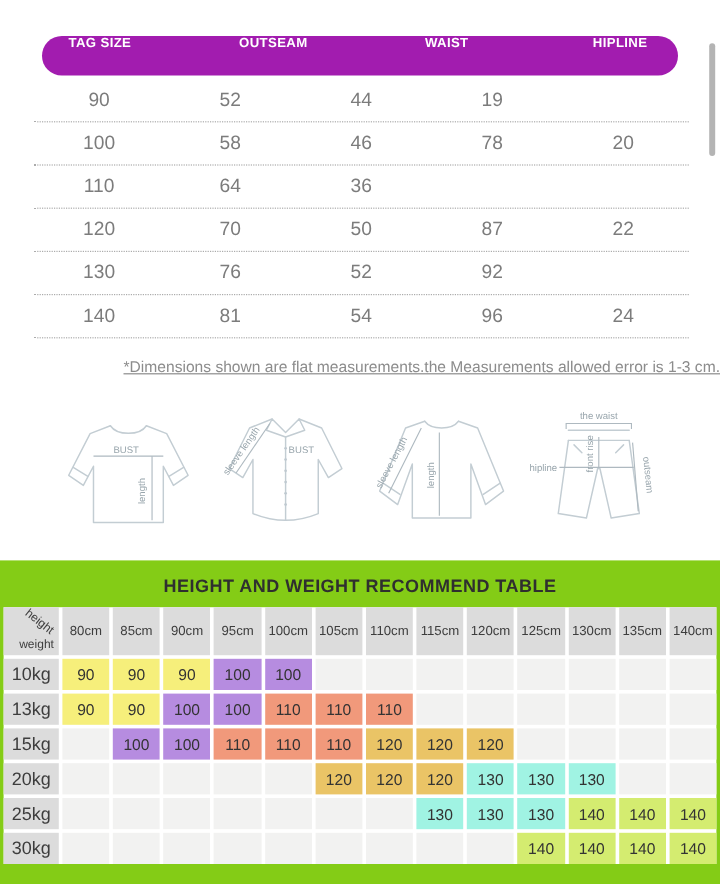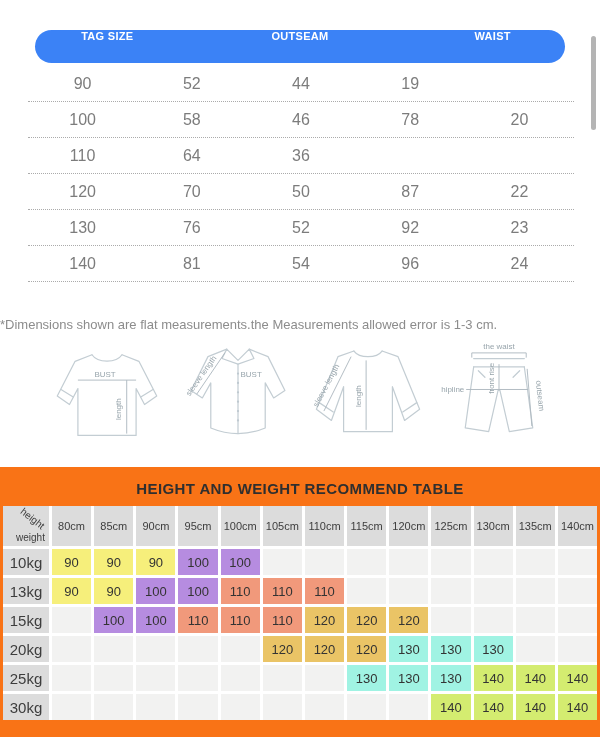--- a/index.html
+++ b/index.html
@@ -7,37 +7,37 @@
   body {
     font-family:"Liberation Sans", sans-serif;
     background:#ffffff;
     position:relative;
     overflow:hidden;
   }
 
   
   .pill-header {
     position:absolute; left:35px; top:30px; width:530px; height:33px;
-    background:#3b82f6; border-radius:17px;
-    display:grid; grid-template-columns:repeat(3,1fr); align-items:center;gap:48px;
+    background:#a21caf; border-radius:17px;
+    display:grid; grid-template-columns:repeat(4,1fr); align-items:center;gap:48px;
   }
   .pill-header span {
     color:#ffffff; font-size:11px; font-weight:bold; text-align:center;
     letter-spacing:.3px;
   }
   .size-body { position:absolute; left:28px; top:66px; width:546px; }
   .size-row {
     display:grid; grid-template-columns:repeat(5,1fr); height:36px;
     align-items:center; border-bottom:1px dotted #ababab;
   }
   .size-cell { text-align:center; font-size:16px; color:#7c7c7c; }
 
   .note {
-    position:absolute; top:317px; left:0; width:100%;
-    text-align:left; font-size:13px; color:#8c8c8c;
+    position:absolute; top:298px; left:0; width:100%;
+    text-align:right; font-size:13px; color:#8c8c8c;text-decoration:underline;
   }
 
   
   .diagrams {
     position:absolute; top:334px; left:46px; width:514px; height:126px;
     display:flex; justify-content:space-between; align-items:center;
   }
   .diagrams svg { width:122px; height:124px; }
   .sketch { stroke:#c3cdd3; fill:none; stroke-width:1.3; stroke-linejoin:round; stroke-linecap:round; }
   .meas   { stroke:#aeb9c0; fill:none; stroke-width:1; }
@@ -45,21 +45,21 @@
 
   
   .scrollbar {
     position:absolute; right:4px; top:36px; width:5px; height:94px;
     background:#b4b4b4; border-radius:3px;
   }
 
   
   .bottom {
     position:absolute; left:0; top:467px; width:600px; height:270px;
-    background:#f97316;
+    background:#84cc16;
   }
   .rec-title {
     margin-top:13px; text-align:center; font-size:15px; font-weight:bold;
     color:#2f2f2f; letter-spacing:.4px;
   }
   .rec-grid {
     margin:9px 3px 0 3px; background:#ffffff;
     display:grid; grid-template-columns:46px repeat(13,1fr);
     grid-template-rows:40px repeat(6,26px); gap:3px;
   }
@@ -111,21 +111,20 @@
       <div class="size-cell">70</div>
       <div class="size-cell">50</div>
       <div class="size-cell">87</div>
       <div class="size-cell">22</div>
     </div>
     <div class="size-row">
       <div class="size-cell">130</div>
       <div class="size-cell">76</div>
       <div class="size-cell">52</div>
       <div class="size-cell">92</div>
-      <div class="size-cell">23</div>
     </div>
     <div class="size-row">
       <div class="size-cell">140</div>
       <div class="size-cell">81</div>
       <div class="size-cell">54</div>
       <div class="size-cell">96</div>
       <div class="size-cell">24</div>
     </div>
   </div>
 

